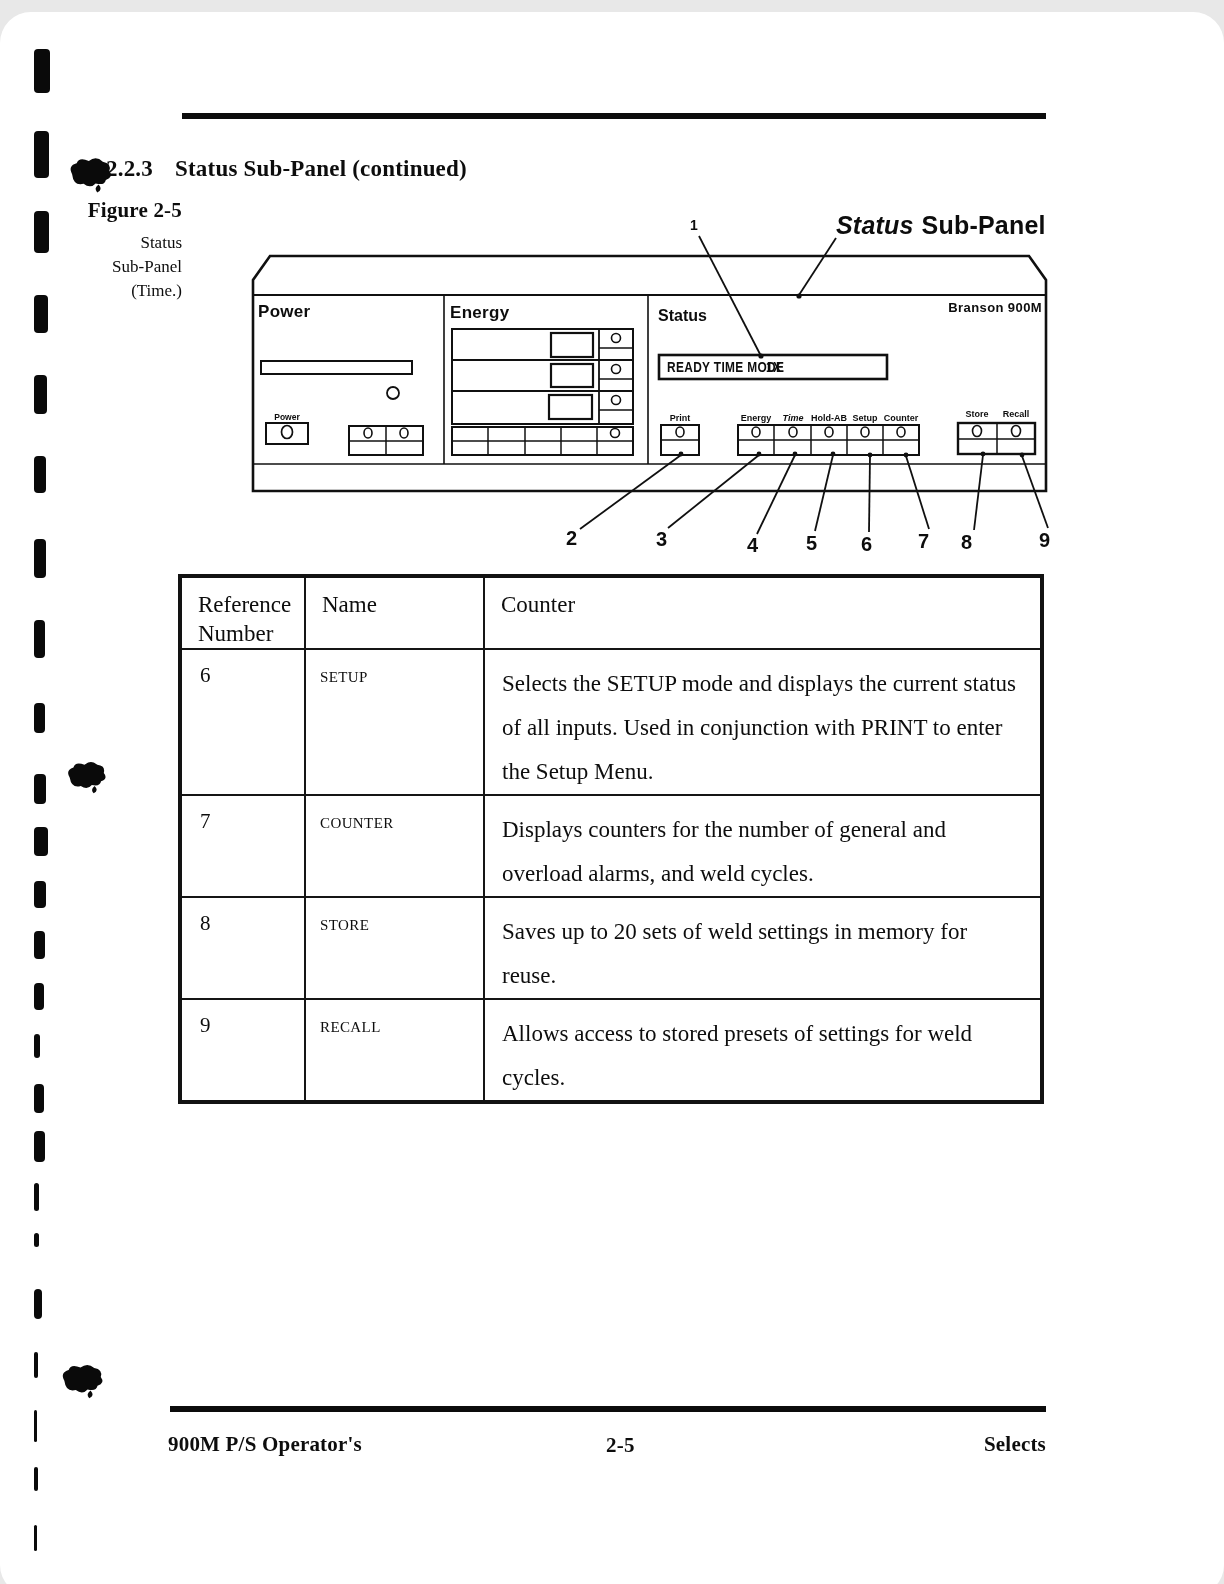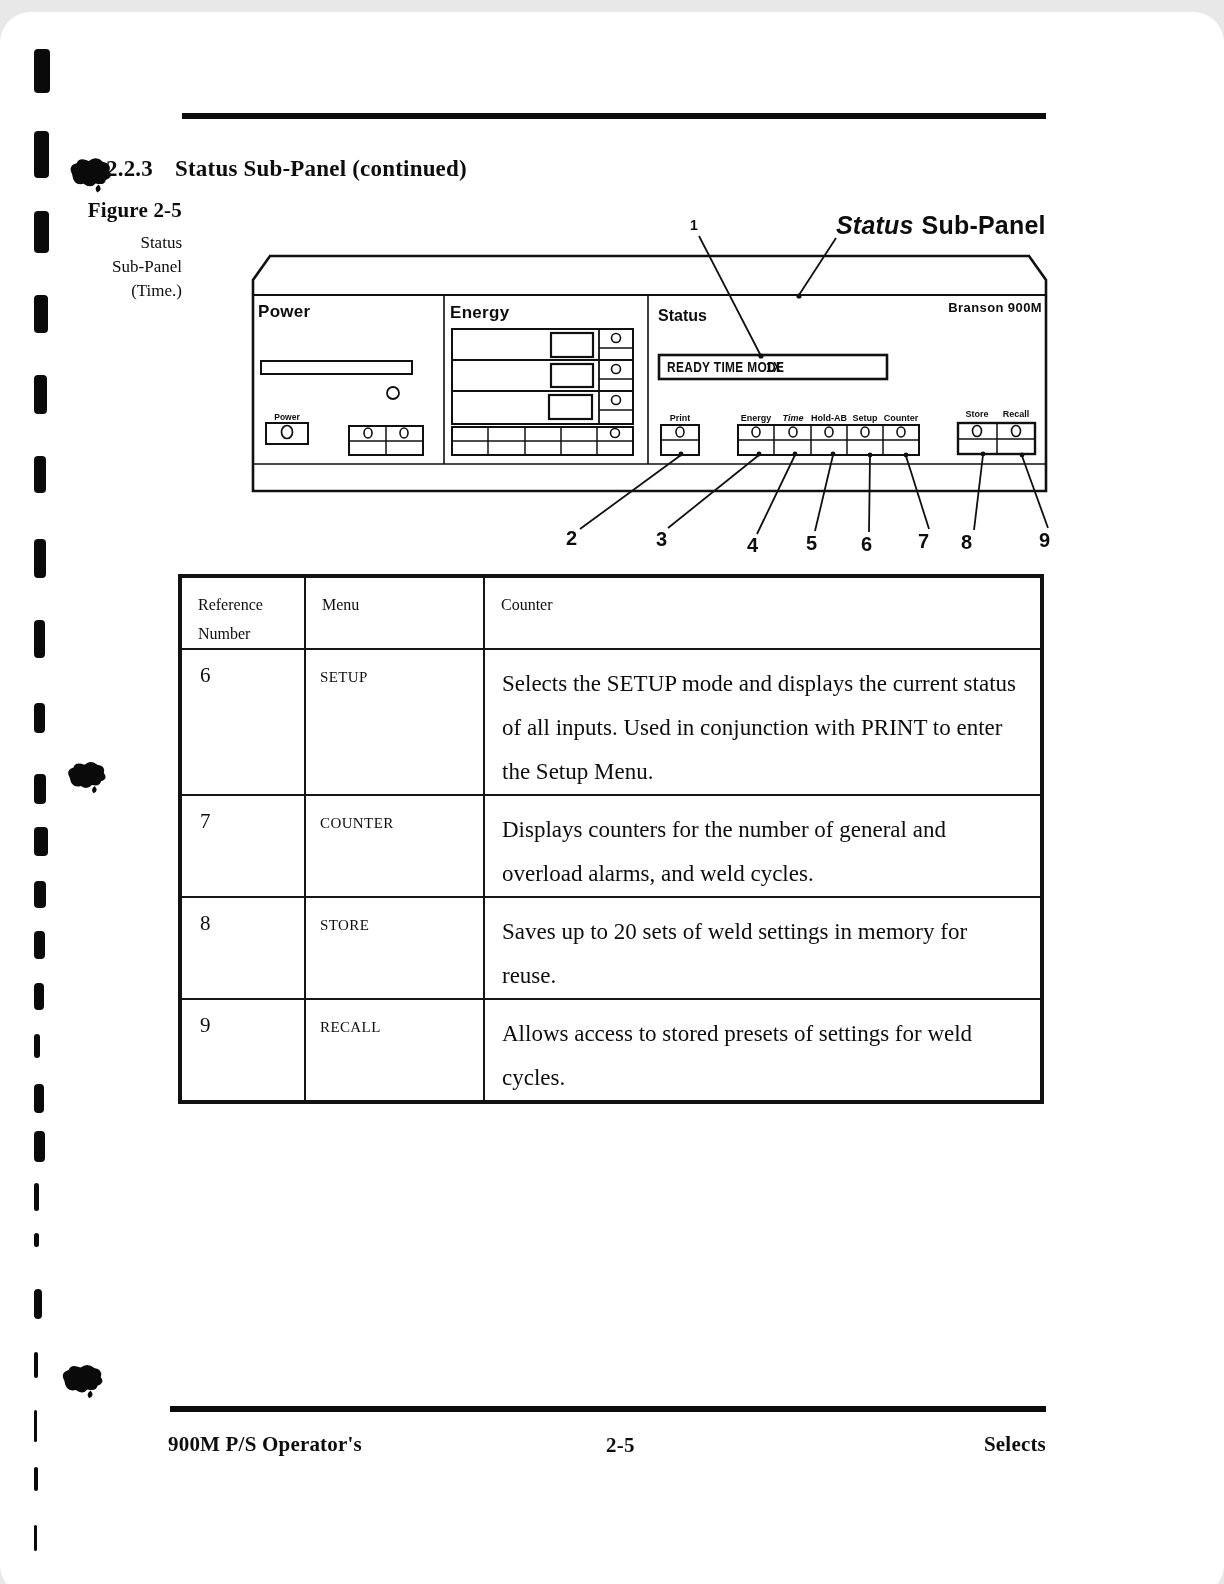--- a/index.html
+++ b/index.html
@@ -32,21 +32,21 @@
   .callout-one { font-size:14px; }
   
   table.spec {
     position:absolute; left:178px; top:562px; width:866px;
     border-collapse:collapse; table-layout:fixed;
   }
   table.spec td, table.spec th {
     border:2.5px solid #151515; vertical-align:top; text-align:left; font-weight:normal;
   }
   table.spec { border:4px solid #121212; }
-  th.h-cell { font-size:16px; padding:12px 10px 0 16px; white-space:pre-line; line-height:29px; }
+  th.h-cell { font-size:23px; padding:12px 10px 0 16px; white-space:pre-line; line-height:29px; }
   td.ref-cell { font-size:21px; padding:13px 10px 0 18px; }
   td.name-cell { font-size:15px; letter-spacing:0.4px; padding:19px 8px 0 14px; font-family:"Liberation Serif", serif; }
   td.func-cell { font-size:23px; line-height:44px; padding:12px 20px 0 17px; white-space:pre-line; }
   
   .footer-text { position:absolute; font-weight:bold; font-size:21px; letter-spacing:0.2px; }
   
   .bmark { position:absolute; background:#0a0a0a; border-radius:4px; }
   svg.lineart { position:absolute; left:0; top:0; pointer-events:none; }
 </style>
 </head>
@@ -234,21 +234,21 @@
   <table class="spec">
     <colgroup>
         <col style="width:125px">
         <col style="width:179px">
         <col>
       </colgroup>
     <tbody>
         <tr style="height:69px">
       <th class="h-cell">Reference
 Number</th>
-      <th class="h-cell">Menu</th>
+      <th class="h-cell">Name</th>
       <th class="h-cell">Counter</th>
     </tr>
     <tr style="height:92px">
       <td class="ref-cell">6</td>
       <td class="name-cell">SETUP</td>
       <td class="func-cell">Selects the SETUP mode and displays the current status
 of all inputs. Used in conjunction with PRINT to enter
 the Setup Menu.</td>
     </tr>
     <tr style="height:75px">

